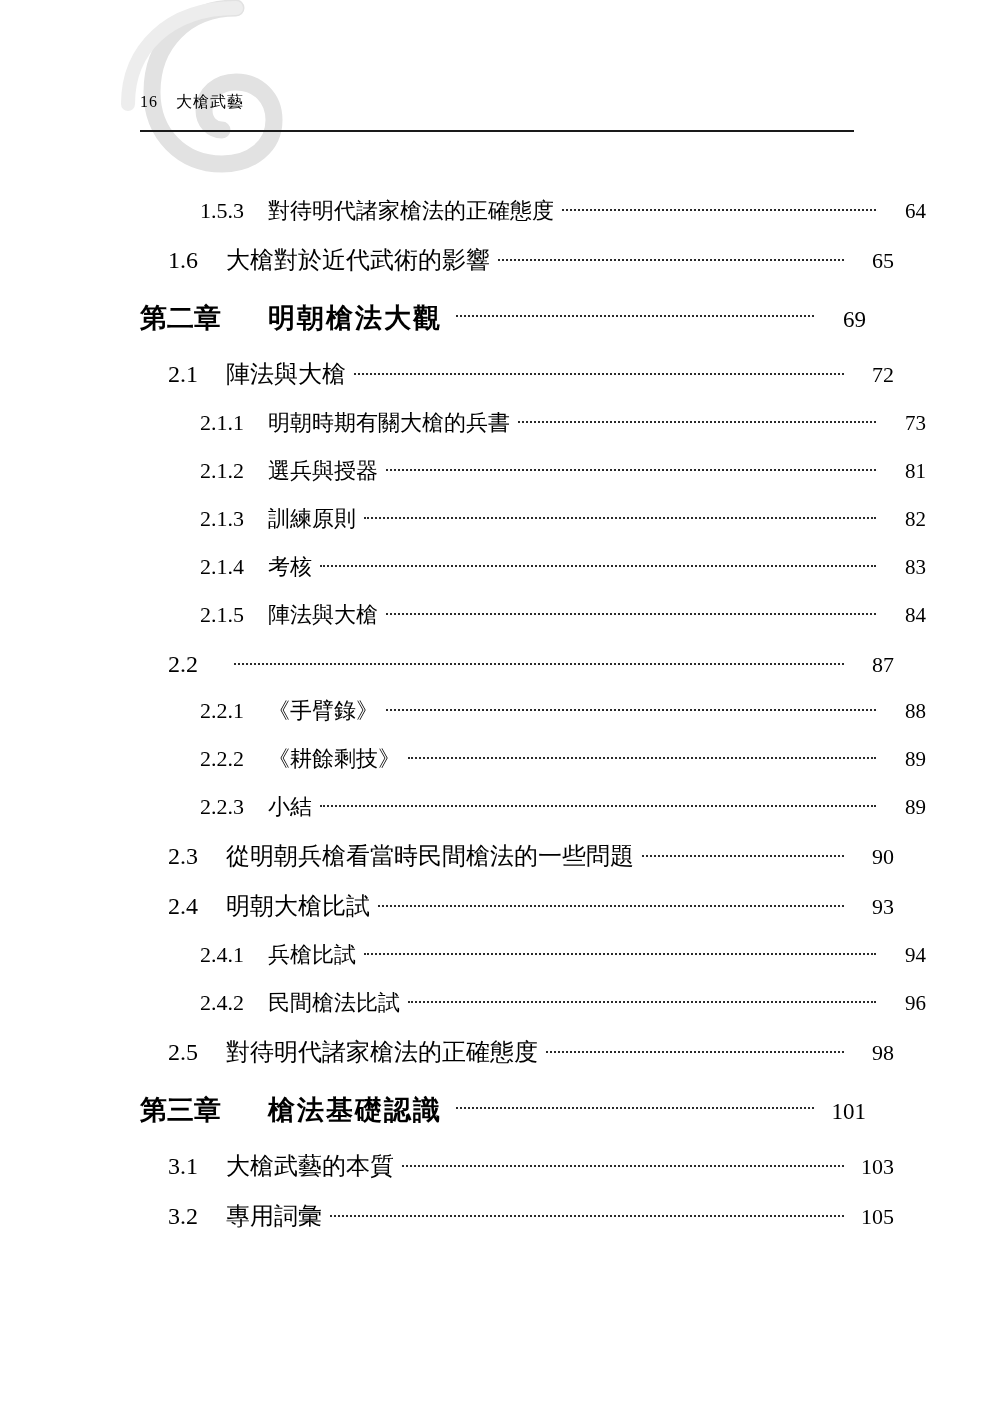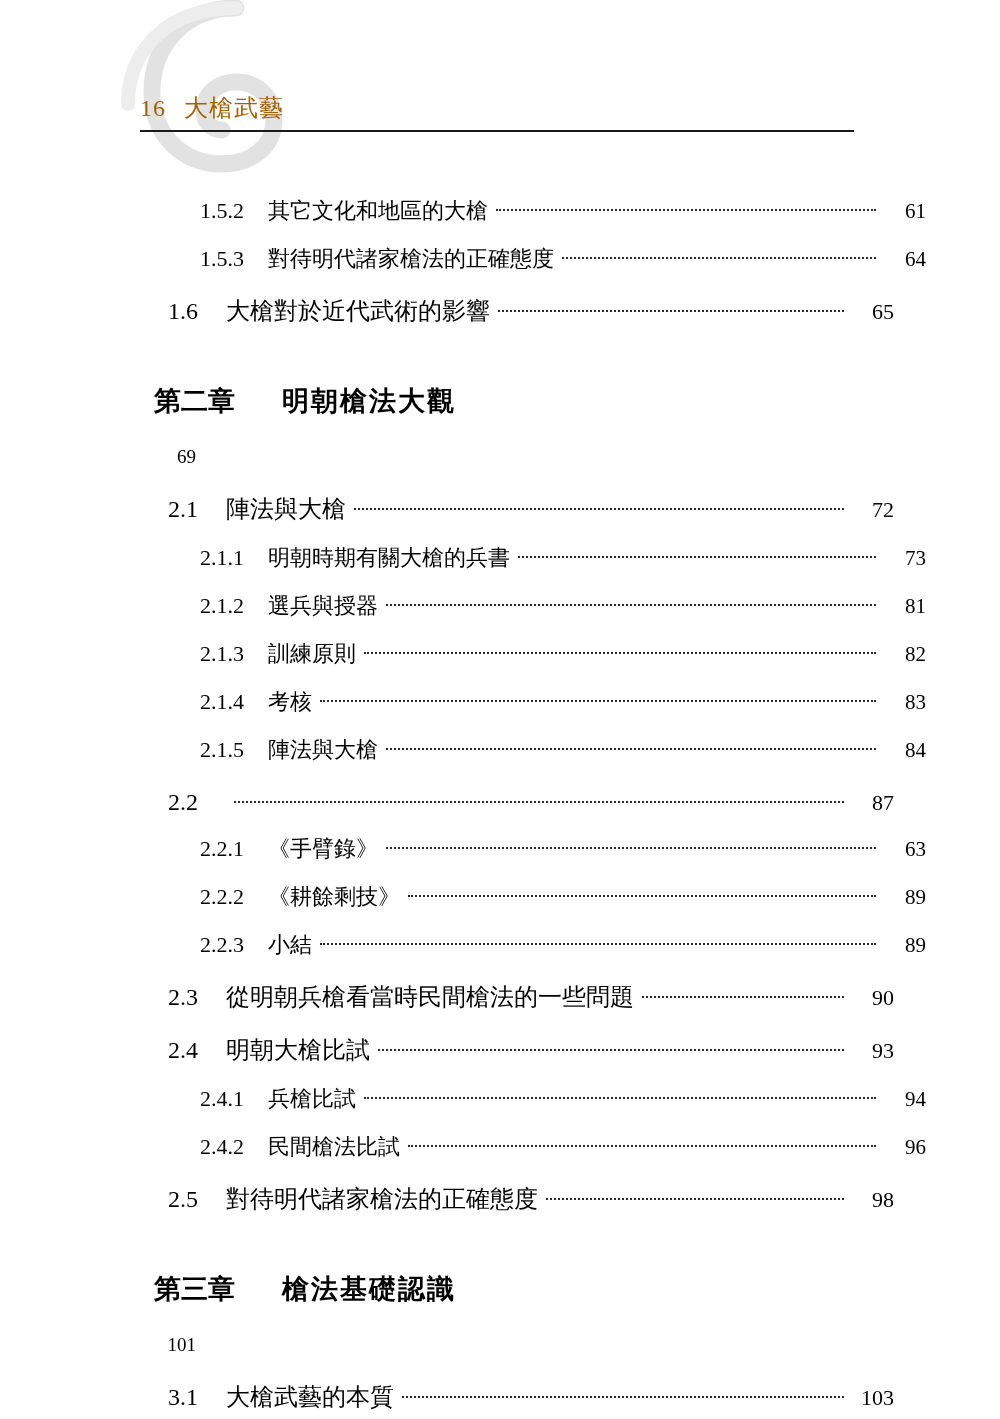--- a/index.html
+++ b/index.html
@@ -36,24 +36,24 @@
     position: absolute;
     left: 140px;
     top: 92px;
     width: 714px;
     height: 44px;
   }
   .header-text {
     position: absolute;
     left: 0;
     top: 0;
-    font-size: 24px;
+    font-size: 16px;
     letter-spacing: 1px;
     white-space: nowrap;
-    color: #a16207;
+    color: #000000;
   }
   .header-num {
     display: inline-block;
     margin-right: 18px;
   }
   .header-rule {
     position: absolute;
     left: 0;
     bottom: 4px;
     width: 714px;
@@ -110,36 +110,35 @@
   .page-no {
     flex: 0 0 auto;
     text-align: right;
     min-width: 42px;
   }
 
   
   .lvl-chapter {
     font-weight: bold;
     font-size: 27px;
-    margin-top: 56px;
+    margin-top: 24px;
     margin-bottom: 22px;
-    flex-direction: column;
   }
   .lvl-chapter .num { width: 128px; }
   .lvl-chapter .title { letter-spacing: 2px; }
-  .lvl-chapter .page-no { font-weight: normal; font-size: 19px; }
+  .lvl-chapter .page-no { font-weight: normal; font-size: 23px; }
   .lvl-chapter .leader { margin: 0 10px 0 14px; }
   .lvl-chapter .leader::after { border-bottom: 2px dotted #2a2a2a; bottom: 0.38em; }
 
   .lvl-1 {
     font-size: 24px;
     padding-left: 28px;
     margin-bottom: 18px;
   }
-  .lvl-1 .num { width: 58px; margin-top: 6px; }
+  .lvl-1 .num { width: 58px; }
   .lvl-1 .page-no { font-size: 22px; }
 
   .lvl-2 {
     font-size: 22px;
     padding-left: 60px;
     margin-bottom: 18px;
   }
   .lvl-2 .num { width: 68px; }
   .lvl-2 .page-no { font-size: 21px; }
 </style>
@@ -158,28 +157,20 @@
   <div class="header">
     <div class="header-text">
       <span class="header-num">16</span><span>大槍武藝</span>
     </div>
     <div class="header-rule"></div>
   </div>
 
   <div class="toc">
       <div class="row lvl-2">
         <span class="label">
-          <span class="num">1.5.2</span>
-          <span class="title">其它文化和地區的大槍</span>
-        </span>
-        <span class="leader"></span>
-        <span class="page-no">61</span>
-      </div>
-      <div class="row lvl-2">
-        <span class="label">
           <span class="num">1.5.3</span>
           <span class="title">對待明代諸家槍法的正確態度</span>
         </span>
         <span class="leader"></span>
         <span class="page-no">64</span>
       </div>
       <div class="row lvl-1">
         <span class="label">
           <span class="num">1.6</span>
           <span class="title">大槍對於近代武術的影響</span>
@@ -249,21 +240,21 @@
         </span>
         <span class="leader"></span>
         <span class="page-no">87</span>
       </div>
       <div class="row lvl-2">
         <span class="label">
           <span class="num">2.2.1</span>
           <span class="title">《手臂錄》</span>
         </span>
         <span class="leader"></span>
-        <span class="page-no">63</span>
+        <span class="page-no">88</span>
       </div>
       <div class="row lvl-2">
         <span class="label">
           <span class="num">2.2.2</span>
           <span class="title">《耕餘剩技》</span>
         </span>
         <span class="leader"></span>
         <span class="page-no">89</span>
       </div>
       <div class="row lvl-2">

